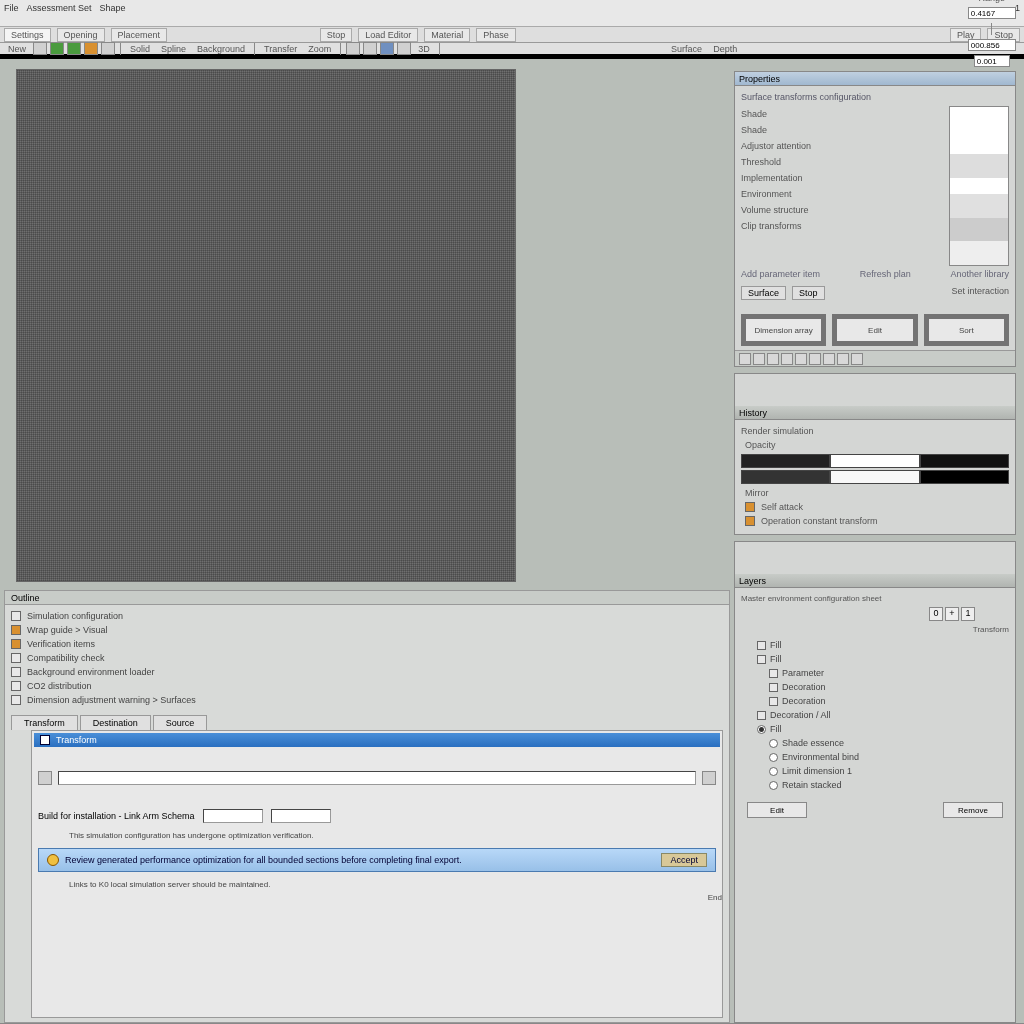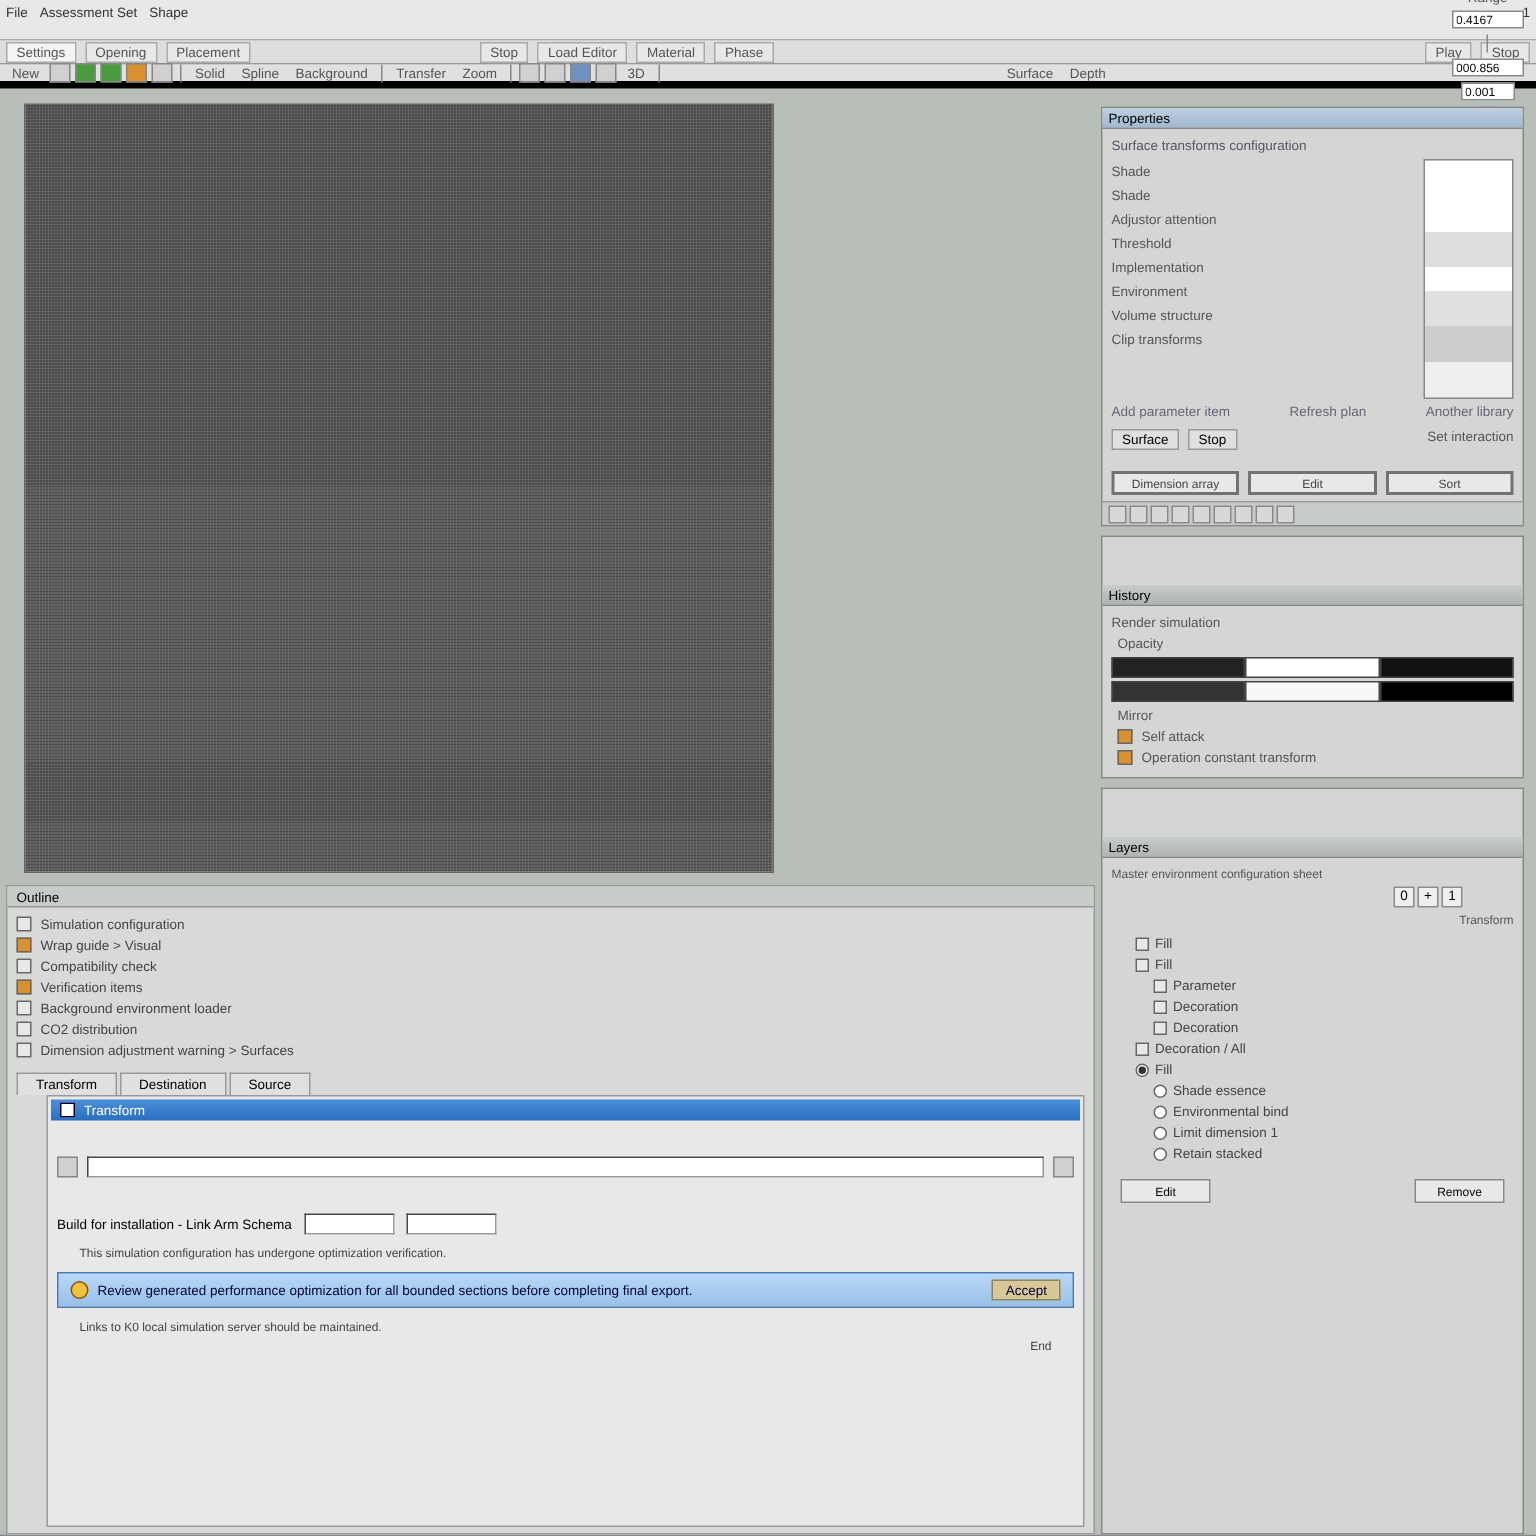--- a/index.html
+++ b/index.html
@@ -33,31 +33,31 @@
 .selrow { background: linear-gradient(#4a8fd8,#2a6fc0); color: #fff; padding: 2px 6px; display: flex; align-items: center; gap: 6px; margin: 2px; }
 .selrow .ic { width: 10px; height: 10px; background: #fff; border: 1px solid #003; }
 .fieldrow { display: flex; align-items: center; gap: 6px; padding: 4px 6px; margin-top: 18px; }
 .fieldrow input { flex: 1; height: 14px; border: 1px inset #999; background: #fff; }
 .fieldrow .sq { width: 14px; height: 14px; border: 1px solid #888; background: #d0d0d0; }
 .optrow { display: flex; align-items: center; gap: 8px; padding: 6px; margin-top: 14px; }
 .optrow input[type=text] { width: 60px; height: 14px; border: 1px inset #999; background: #fff; }
 .msgbox { margin: 6px; padding: 4px 8px; background: linear-gradient(#b8d8f8,#98c0e8); border: 1px solid #4a7ab0; display: flex; align-items: center; gap: 6px; color: #003; }
 .msgbox .warn { width: 12px; height: 12px; background: #f0c040; border-radius: 50%; border: 1px solid #885500; }
 .msgbox .btn { margin-left: auto; padding: 1px 8px; background: #d8c898; border: 1px solid #886; cursor: pointer; }
-.footline { padding: 2px 21px; color: #444; font-size: 8px; }
+.footline { padding: 2px 0; color: #444; font-size: 8px; margin-left: 37px; }
 .rightcol { width: 290px; padding: 12px 8px 0 0; display: flex; flex-direction: column; gap: 6px; }
 .panel { border: 1px solid #888; background: #d4d6d4; }
 .panel-title { height: 14px; background: linear-gradient(#c0d0e0,#a0b8d0); border-bottom: 1px solid #888; padding: 0 4px; display: flex; align-items: center; }
 .panel-title.gray { background: linear-gradient(#c8ccc8,#b0b4b0); margin-top: 32px; }
 .panel-body { padding: 6px; }
 .proprow { display: flex; align-items: center; justify-content: space-between; padding: 3px 0; color: #444; }
 .proprow .lbl { color: #555; }
 .preview { width: 60px; height: 160px; background: linear-gradient(#fff 0%,#fff 30%,#ddd 30%,#ddd 45%,#fff 45%,#fff 55%,#e0e0e0 55%,#e0e0e0 70%,#ccc 70%,#ccc 85%,#eee 85%); border: 1px solid #888; float: right; margin-left: 6px; }
 .btnrow { display: flex; gap: 6px; padding: 4px 6px; }
-.btnrow button { flex: 1; height: 16px; background: #e8e8e8; border: 2px solid #737373; cursor: pointer; font-size: 8px; color: #444; }
+.btnrow button { flex: 1; height: 32px; background: #e8e8e8; border: 5px solid #737373; cursor: pointer; font-size: 8px; color: #444; }
 .icnbar { height: 16px; background: #c8ccc8; border-top: 1px solid #999; display: flex; align-items: center; gap: 2px; padding: 0 4px; }
 .icnbar .ib { width: 12px; height: 12px; border: 1px solid #888; background: #d8d8d8; cursor: pointer; }
 .histpanel .track { height: 14px; margin: 2px 0; display: flex; }
 .histpanel .track .seg { flex: 1; border: 1px solid #444; }
 .histpanel .track.a .seg:nth-child(1){background:#222}.histpanel .track.a .seg:nth-child(2){background:#fff}.histpanel .track.a .seg:nth-child(3){background:#111}
 .histpanel .track.b .seg:nth-child(1){background:#333}.histpanel .track.b .seg:nth-child(2){background:#f8f8f8}.histpanel .track.b .seg:nth-child(3){background:#000}
 .histpanel .entry { padding: 2px 4px; color: #555; display: flex; align-items: center; gap: 6px; }
 .histpanel .entry .hic { width: 10px; height: 10px; background: #d89030; border: 1px solid #666; }
 .layerpanel .tree { padding: 4px; }
 .layerpanel .node { padding: 2px 0 2px 12px; color: #444; display: flex; align-items: center; gap: 4px; }
@@ -144,26 +144,26 @@
       <div class="bp-list">
         <div class="bp-item">
             <span class="ic"></span>
             <span>Simulation configuration</span>
           </div>
         <div class="bp-item">
             <span class="ic o"></span>
             <span>Wrap guide &gt; Visual</span>
           </div>
         <div class="bp-item">
-            <span class="ic"></span>
-            <span>Compatibility check</span>
-          </div>
-        <div class="bp-item">
             <span class="ic o"></span>
             <span>Verification items</span>
+          </div>
+        <div class="bp-item">
+            <span class="ic"></span>
+            <span>Compatibility check</span>
           </div>
         <div class="bp-item">
             <span class="ic"></span>
             <span>Background environment loader</span>
           </div>
         <div class="bp-item">
             <span class="ic"></span>
             <span>CO2 distribution</span>
           </div>
         <div class="bp-item">

